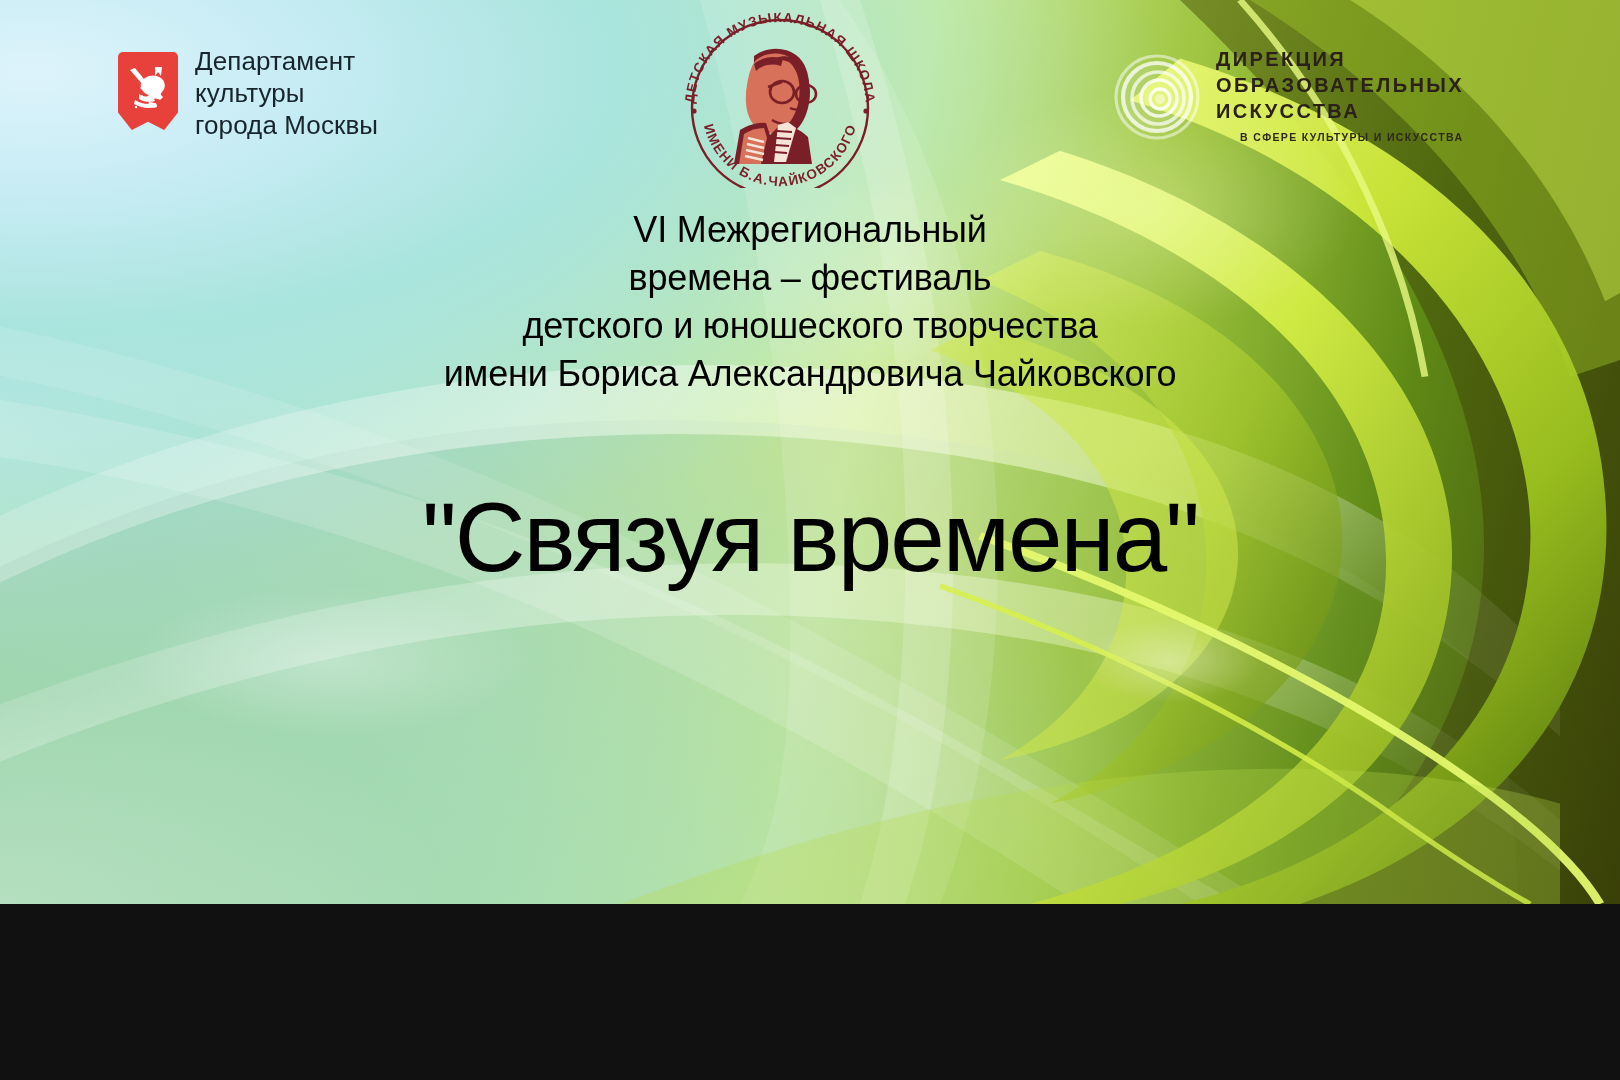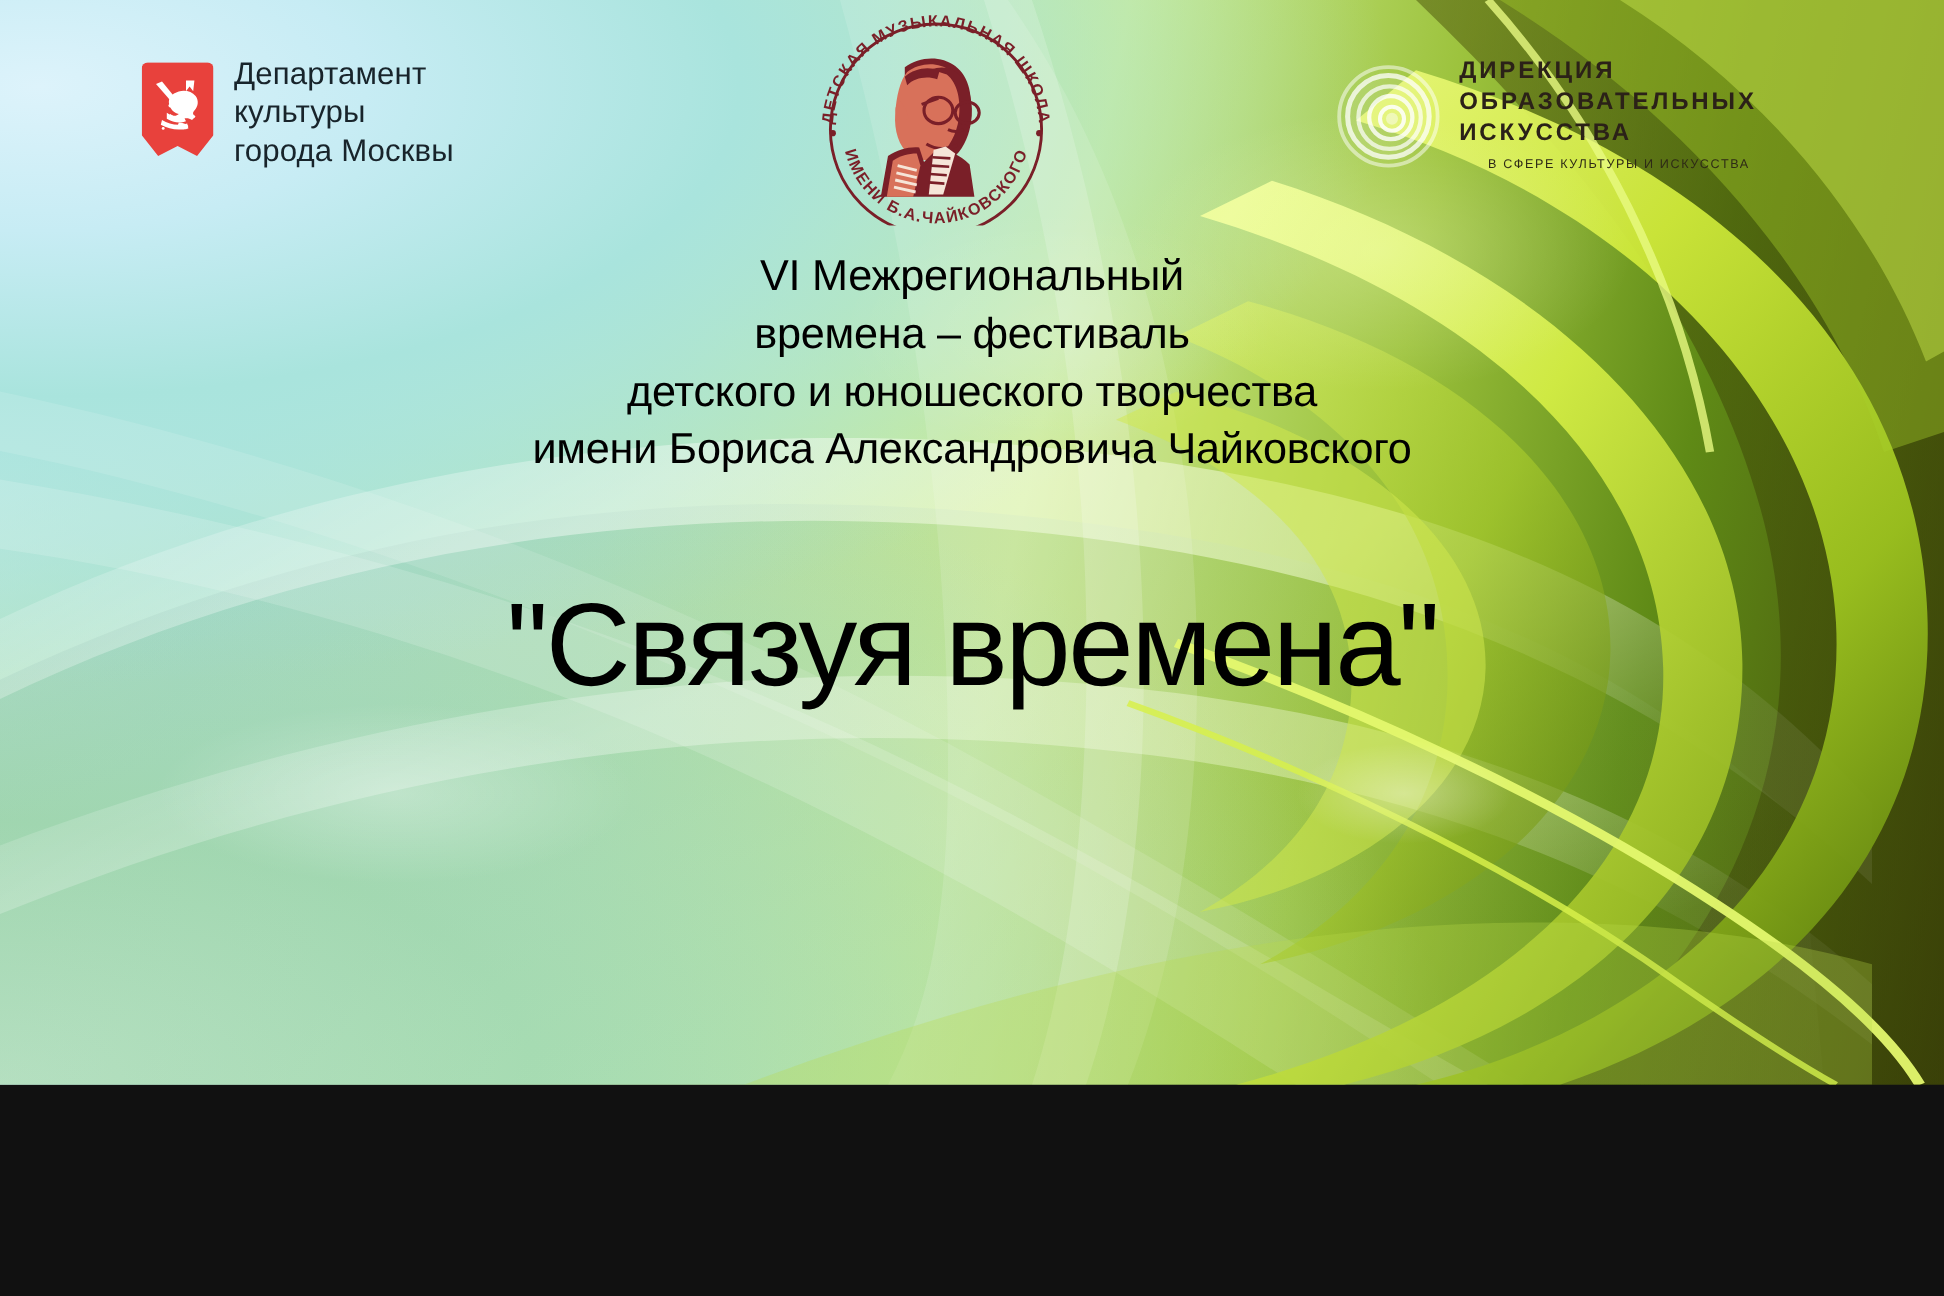--- a/index.html
+++ b/index.html
@@ -44,21 +44,21 @@
   #logo-school svg{width:216px;height:180px;display:block;}
 
   #logo-direction{left:1112px;top:42px;gap:14px;align-items:flex-end;}
   .rings{width:90px;height:92px;position:relative;margin-top:2px;}
   .dir-text{padding-top:4px;}
   .dir-main{
     color:#2b2118;font-size:20px;font-weight:bold;
     line-height:1.3;letter-spacing:2.4px;white-space:nowrap;
   }
   .dir-sub{
-    color:#2e2a16;font-size:10.5px;font-weight:normal;
+    color:#2e2a16;font-size:10.5px;font-weight:bold;
     letter-spacing:1.35px;white-space:nowrap;margin-top:7px;padding-left:24px;
   }
 
   
   #headline-block{
     position:absolute;left:0;right:0;top:206px;
     text-align:center;color:#000;
     font-size:36px;line-height:1.33;
     letter-spacing:-.2px;
   }

